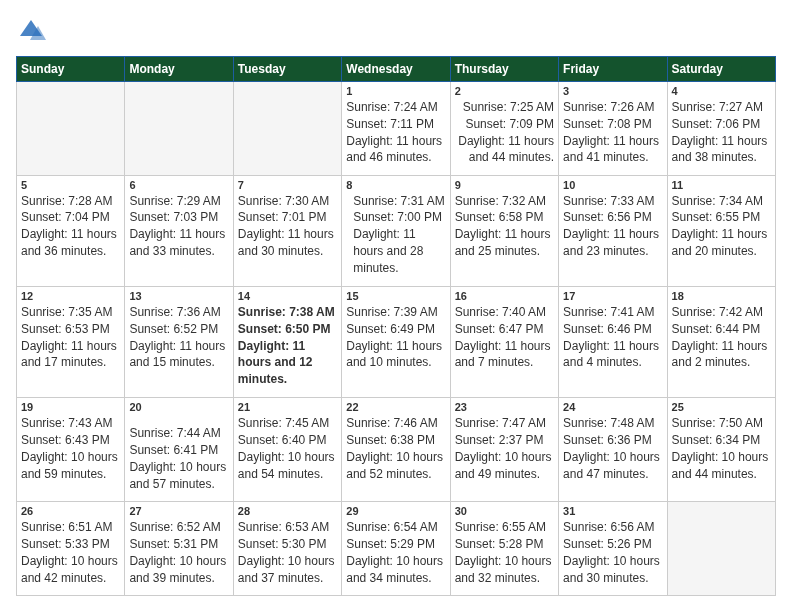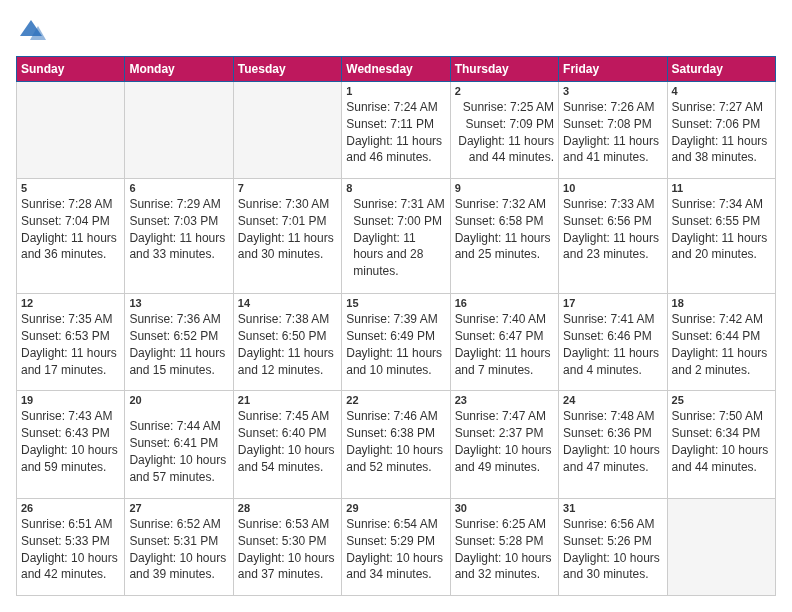--- a/index.html
+++ b/index.html
@@ -52,21 +52,21 @@
       color: #555;
     }
     .calendar {
       flex: 1;
       border: 1px solid #ccc;
       border-collapse: collapse;
       width: 100%;
       table-layout: fixed;
     }
     .calendar th {
-      background-color: #be185d;
+      background-color: #14532d;
       color: #fff;
       font-size: 12px;
       padding: 5px 4px;
       text-align: left;
       border: 1px solid #1d5da0;
     }
     .calendar td {
       border: 1px solid #ccc;
       vertical-align: top;
       padding: 3px 4px;
@@ -204,21 +204,21 @@
 Daylight: 11 hours and 17 minutes.</div>
           </td>
           <td>
             <div class="cell-day">13</div>
             <div class="cell-info" style="white-space: pre-line;">Sunrise: 7:36 AM
 Sunset: 6:52 PM
 Daylight: 11 hours and 15 minutes.</div>
           </td>
           <td>
             <div class="cell-day">14</div>
-            <div class="cell-info" style="white-space: pre-line;">Sunrise: 7:38 AM
+            <div class="cell-info" style="white-space: pre-line; font-weight: bold;">Sunrise: 7:38 AM
 Sunset: 6:50 PM
 Daylight: 11 hours and 12 minutes.</div>
           </td>
           <td>
             <div class="cell-day">15</div>
             <div class="cell-info" style="white-space: pre-line;">Sunrise: 7:39 AM
 Sunset: 6:49 PM
 Daylight: 11 hours and 10 minutes.</div>
           </td>
           <td>
@@ -304,21 +304,21 @@
 Daylight: 10 hours and 37 minutes.</div>
           </td>
           <td>
             <div class="cell-day">29</div>
             <div class="cell-info" style="white-space: pre-line;">Sunrise: 6:54 AM
 Sunset: 5:29 PM
 Daylight: 10 hours and 34 minutes.</div>
           </td>
           <td>
             <div class="cell-day">30</div>
-            <div class="cell-info" style="white-space: pre-line;">Sunrise: 6:25 AM
+            <div class="cell-info" style="white-space: pre-line;">Sunrise: 6:55 AM
 Sunset: 5:28 PM
 Daylight: 10 hours and 32 minutes.</div>
           </td>
           <td>
             <div class="cell-day">31</div>
             <div class="cell-info" style="white-space: pre-line;">Sunrise: 6:56 AM
 Sunset: 5:26 PM
 Daylight: 10 hours and 30 minutes.</div>
           </td>
           <td class="empty"></td>

